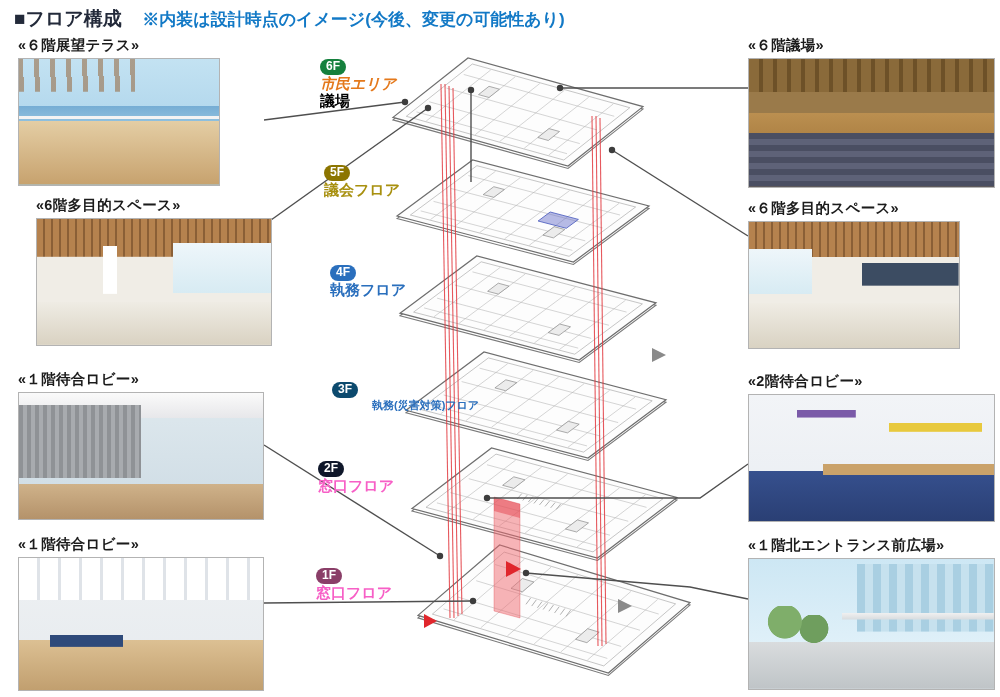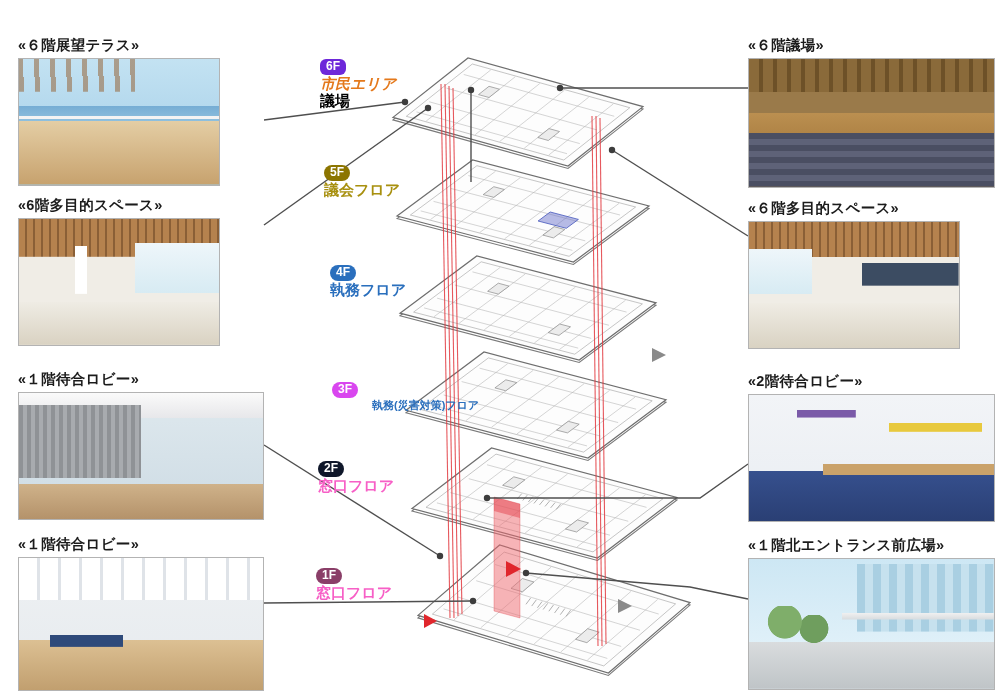--- a/index.html
+++ b/index.html
@@ -66,20 +66,24 @@
     linear-gradient(#f0f0f0,#d8dcdf) 100% 44%/62% 5% no-repeat,
     repeating-linear-gradient(90deg,#a9cfe2 0 8px,#c6e1ee 8px 16px) 100% 8%/56% 52% no-repeat,
     linear-gradient(180deg,#d9dcde,#bfc4c7) 0 100%/100% 36% no-repeat,
     linear-gradient(180deg,#cde7f4,#e9f5fb);}
 </style>
 </head>
 <body>
 
 <div id="canvas">
 
+  <div class="header">
+    <span class="title">■フロア構成</span>
+    <span class="note" style="color: rgb(18, 121, 198);">※内装は設計時点のイメージ(今後、変更の可能性あり)</span>
+  </div>
 
   <svg id="diagram" width="1000" height="697" viewBox="0 0 1000 697">
     <g id="plans-layer">
         <g>
           <polygon points="418.0,617.9 499.6,547.5 690.0,605.1 608.4,675.5" fill="none" stroke="#7a7a7a" stroke-width="1.1"></polygon>
           <polygon points="418.0,615.4 499.6,545.0 690.0,602.6 608.4,673.0" fill="#fdfdfd" stroke="#6e6e6e" stroke-width="1.2"></polygon>
           <polygon points="504.2,552.1 432.4,614.1 603.8,665.9 675.6,603.9" fill="none" stroke="#a0a0a0" stroke-width="0.6"></polygon>
           <line x1="524.3520000000001" y1="559.144" x2="454.17600000000004" y2="619.688" stroke="#b2b2b2" stroke-width="0.55"></line>
           <line x1="551.008" y1="567.208" x2="480.832" y2="627.752" stroke="#b2b2b2" stroke-width="0.55"></line>
           <line x1="577.664" y1="575.272" x2="507.48799999999994" y2="635.816" stroke="#b2b2b2" stroke-width="0.55"></line>
@@ -240,21 +244,21 @@
       <circle cx="612" cy="150" r="3.2"></circle>
         <circle cx="487" cy="498" r="3.2"></circle>
       <circle cx="526" cy="573" r="3.2"></circle>
     </g>
   </svg>
 
   <div class="photo-block" style="left:18px;top:36px;width:202px">
     <div class="caption">«６階展望テラス»</div>
     <div class="photo ph-terrace" style="height:128px"></div>
   </div>
-  <div class="photo-block" style="left:18px;top:196px;width:202px">
+  <div class="photo-block" style="left:36px;top:196px;width:236px">
     <div class="caption">«6階多目的スペース»</div>
     <div class="photo ph-multi" style="height:128px"></div>
   </div>
   <div class="photo-block" style="left:18px;top:370px;width:246px">
     <div class="caption">«１階待合ロビー»</div>
     <div class="photo ph-lobby1" style="height:128px"></div>
   </div>
   <div class="photo-block" style="left:18px;top:535px;width:246px">
     <div class="caption">«１階待合ロビー»</div>
     <div class="photo ph-lobby2" style="height:134px"></div>
@@ -271,34 +275,34 @@
   <div class="photo-block" style="left:748px;top:372px;width:247px">
     <div class="caption">«2階待合ロビー»</div>
     <div class="photo ph-office" style="height:128px"></div>
   </div>
   <div class="photo-block" style="left:748px;top:536px;width:247px">
     <div class="caption">«１階北エントランス前広場»</div>
     <div class="photo ph-plaza" style="height:132px"></div>
   </div>
 
   <div class="floor-label" style="left:320px;top:56px">
-    <span class="badge" style="background: #6d28d9; border-radius: 6px;">6F</span>
+    <span class="badge" style="background: #15803d;">6F</span>
     <span class="floor-line" style="color: rgb(228, 121, 28); font-style: italic;">市民エリア</span>
     <span class="floor-line" style="color: #000000;">議場</span>
   </div>
   <div class="floor-label" style="left:324px;top:162px">
     <span class="badge" style="background: rgb(140, 117, 0);">5F</span>
     <span class="floor-line" style="color: rgb(168, 144, 15);">議会フロア</span>
   </div>
   <div class="floor-label" style="left:330px;top:262px">
     <span class="badge" style="background: rgb(42, 111, 189);">4F</span>
     <span class="floor-line" style="color: rgb(42, 111, 189);">執務フロア</span>
   </div>
   <div class="floor-label" style="left:332px;top:361px">
-    <span class="badge" style="background: #d946ef; margin-top: 21px;">3F</span>
+    <span class="badge" style="background: #0c4a6e; margin-top: 21px;">3F</span>
     <span class="floor-line small" style="color: rgb(42, 111, 189);">執務(災害対策)フロア</span>
   </div>
   <div class="floor-label" style="left:318px;top:458px">
     <span class="badge" style="background: #0f172a;">2F</span>
     <span class="floor-line" style="color: rgb(247, 95, 198);">窓口フロア</span>
   </div>
   <div class="floor-label" style="left:316px;top:565px">
     <span class="badge" style="background: rgb(138, 62, 104);">1F</span>
     <span class="floor-line" style="color: rgb(247, 95, 198);">窓口フロア</span>
   </div>

